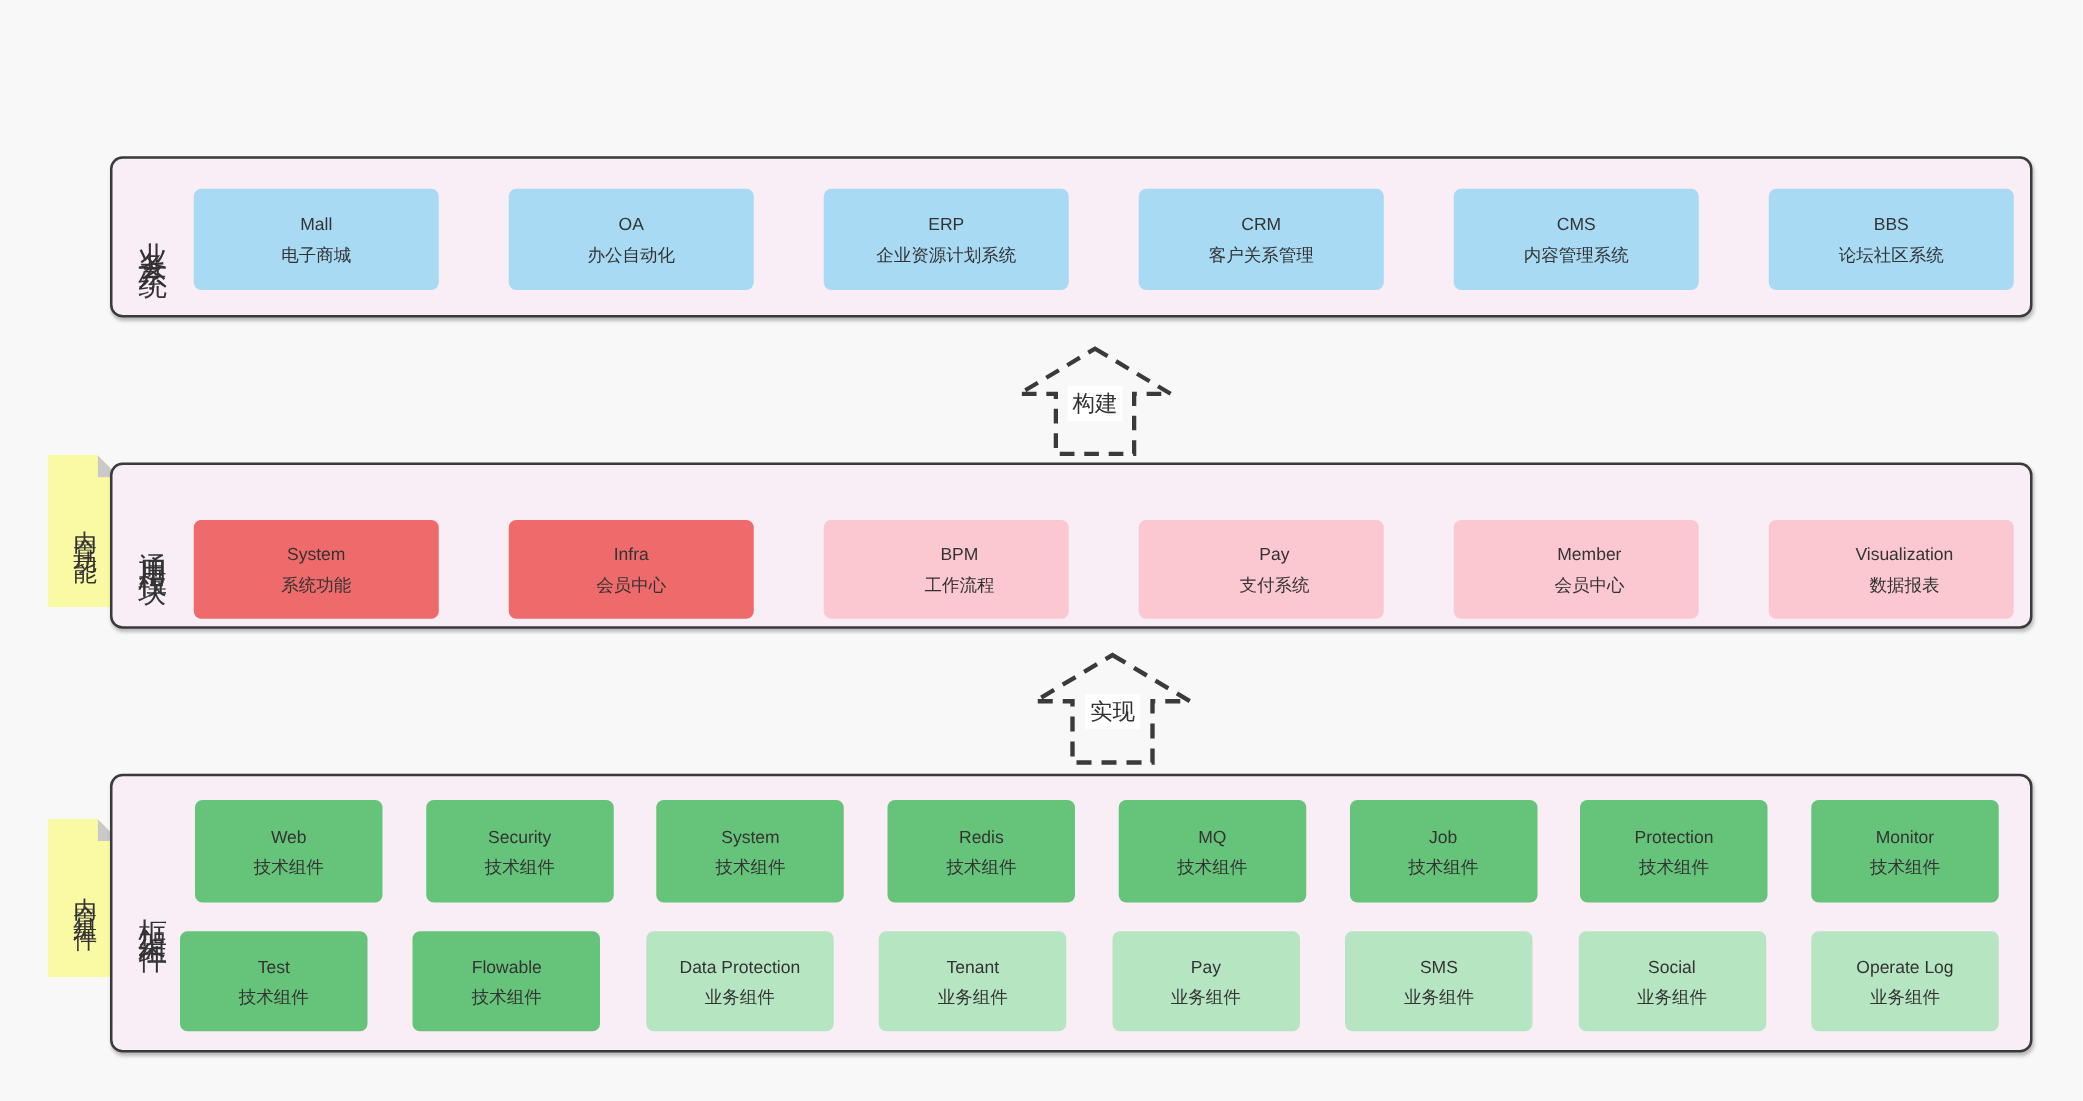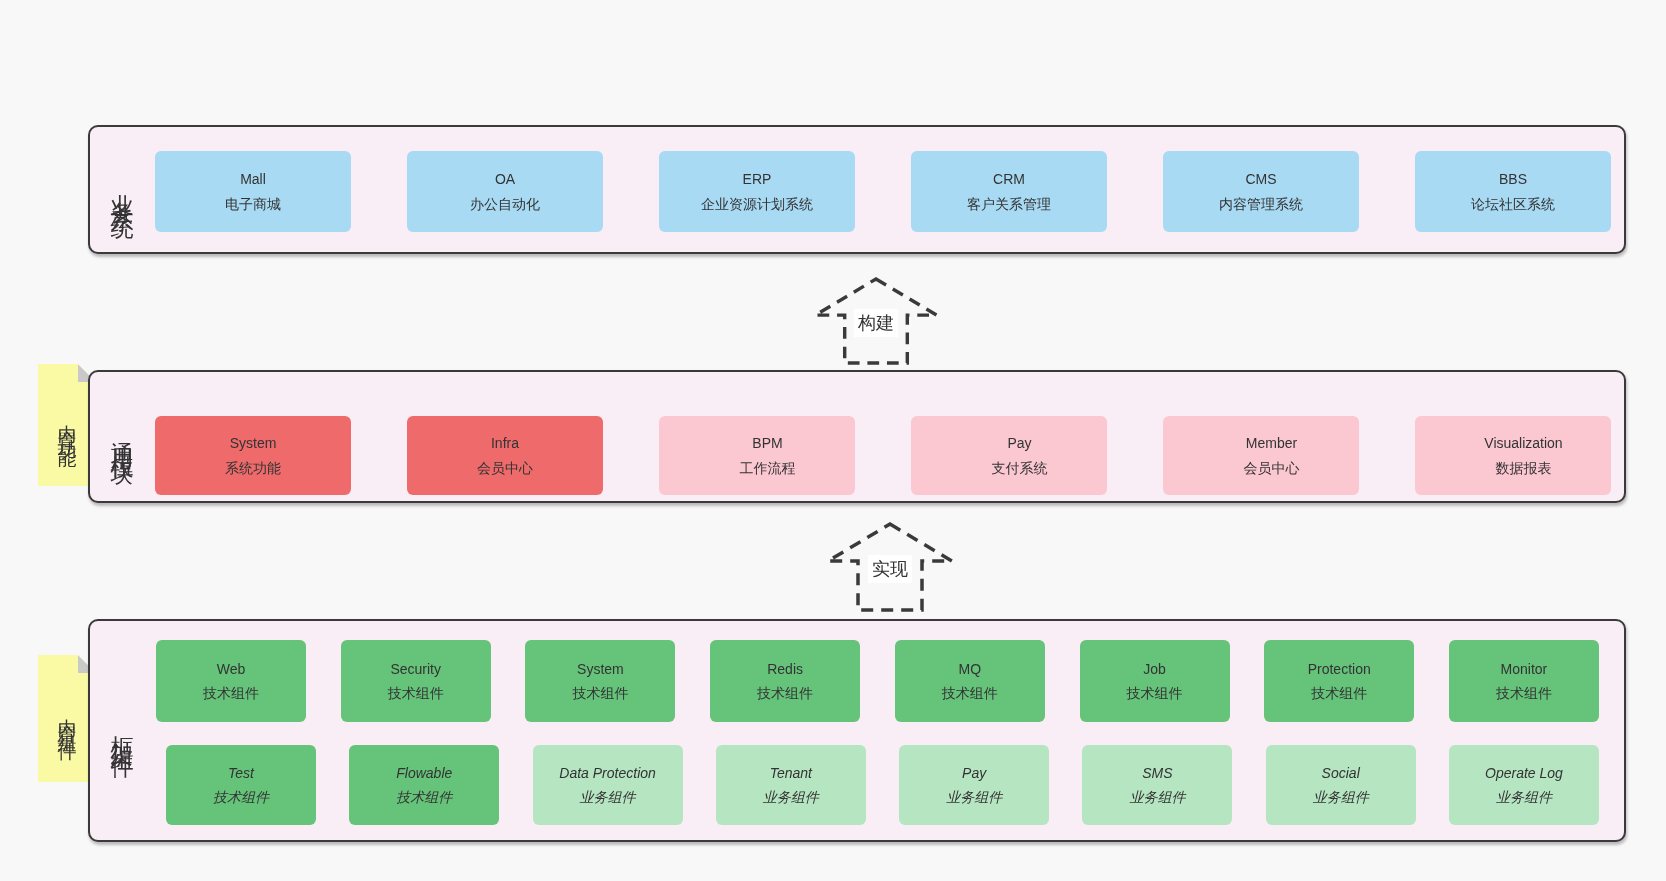--- a/index.html
+++ b/index.html
@@ -47,21 +47,21 @@
   
   .row {
     position: absolute;
     display: flex;
     justify-content: space-between;
     align-items: stretch;
   }
   .l1 .row  { left: 65px; right: 13px; top: 24px; height: 81px; }
   .l2 .row  { left: 65px; right: 13px; top: 44px; height: 79px; gap: 44px; }
   .l3 .row1 { left: 66px; right: 25px; top: 19px; height: 82px; }
-  .l3 .row2 { left: 76px; right: 25px; top: 124px; height: 80px; font-style: italic; }
+  .l3 .row2 { left: 54px; right: 25px; top: 124px; height: 80px; }
 
   .box {
     border-radius: 6px;
     display: flex;
     flex-direction: column;
     justify-content: center;
     align-items: center;
     text-align: right;
     font-size: 14px;
     line-height: 25px;

